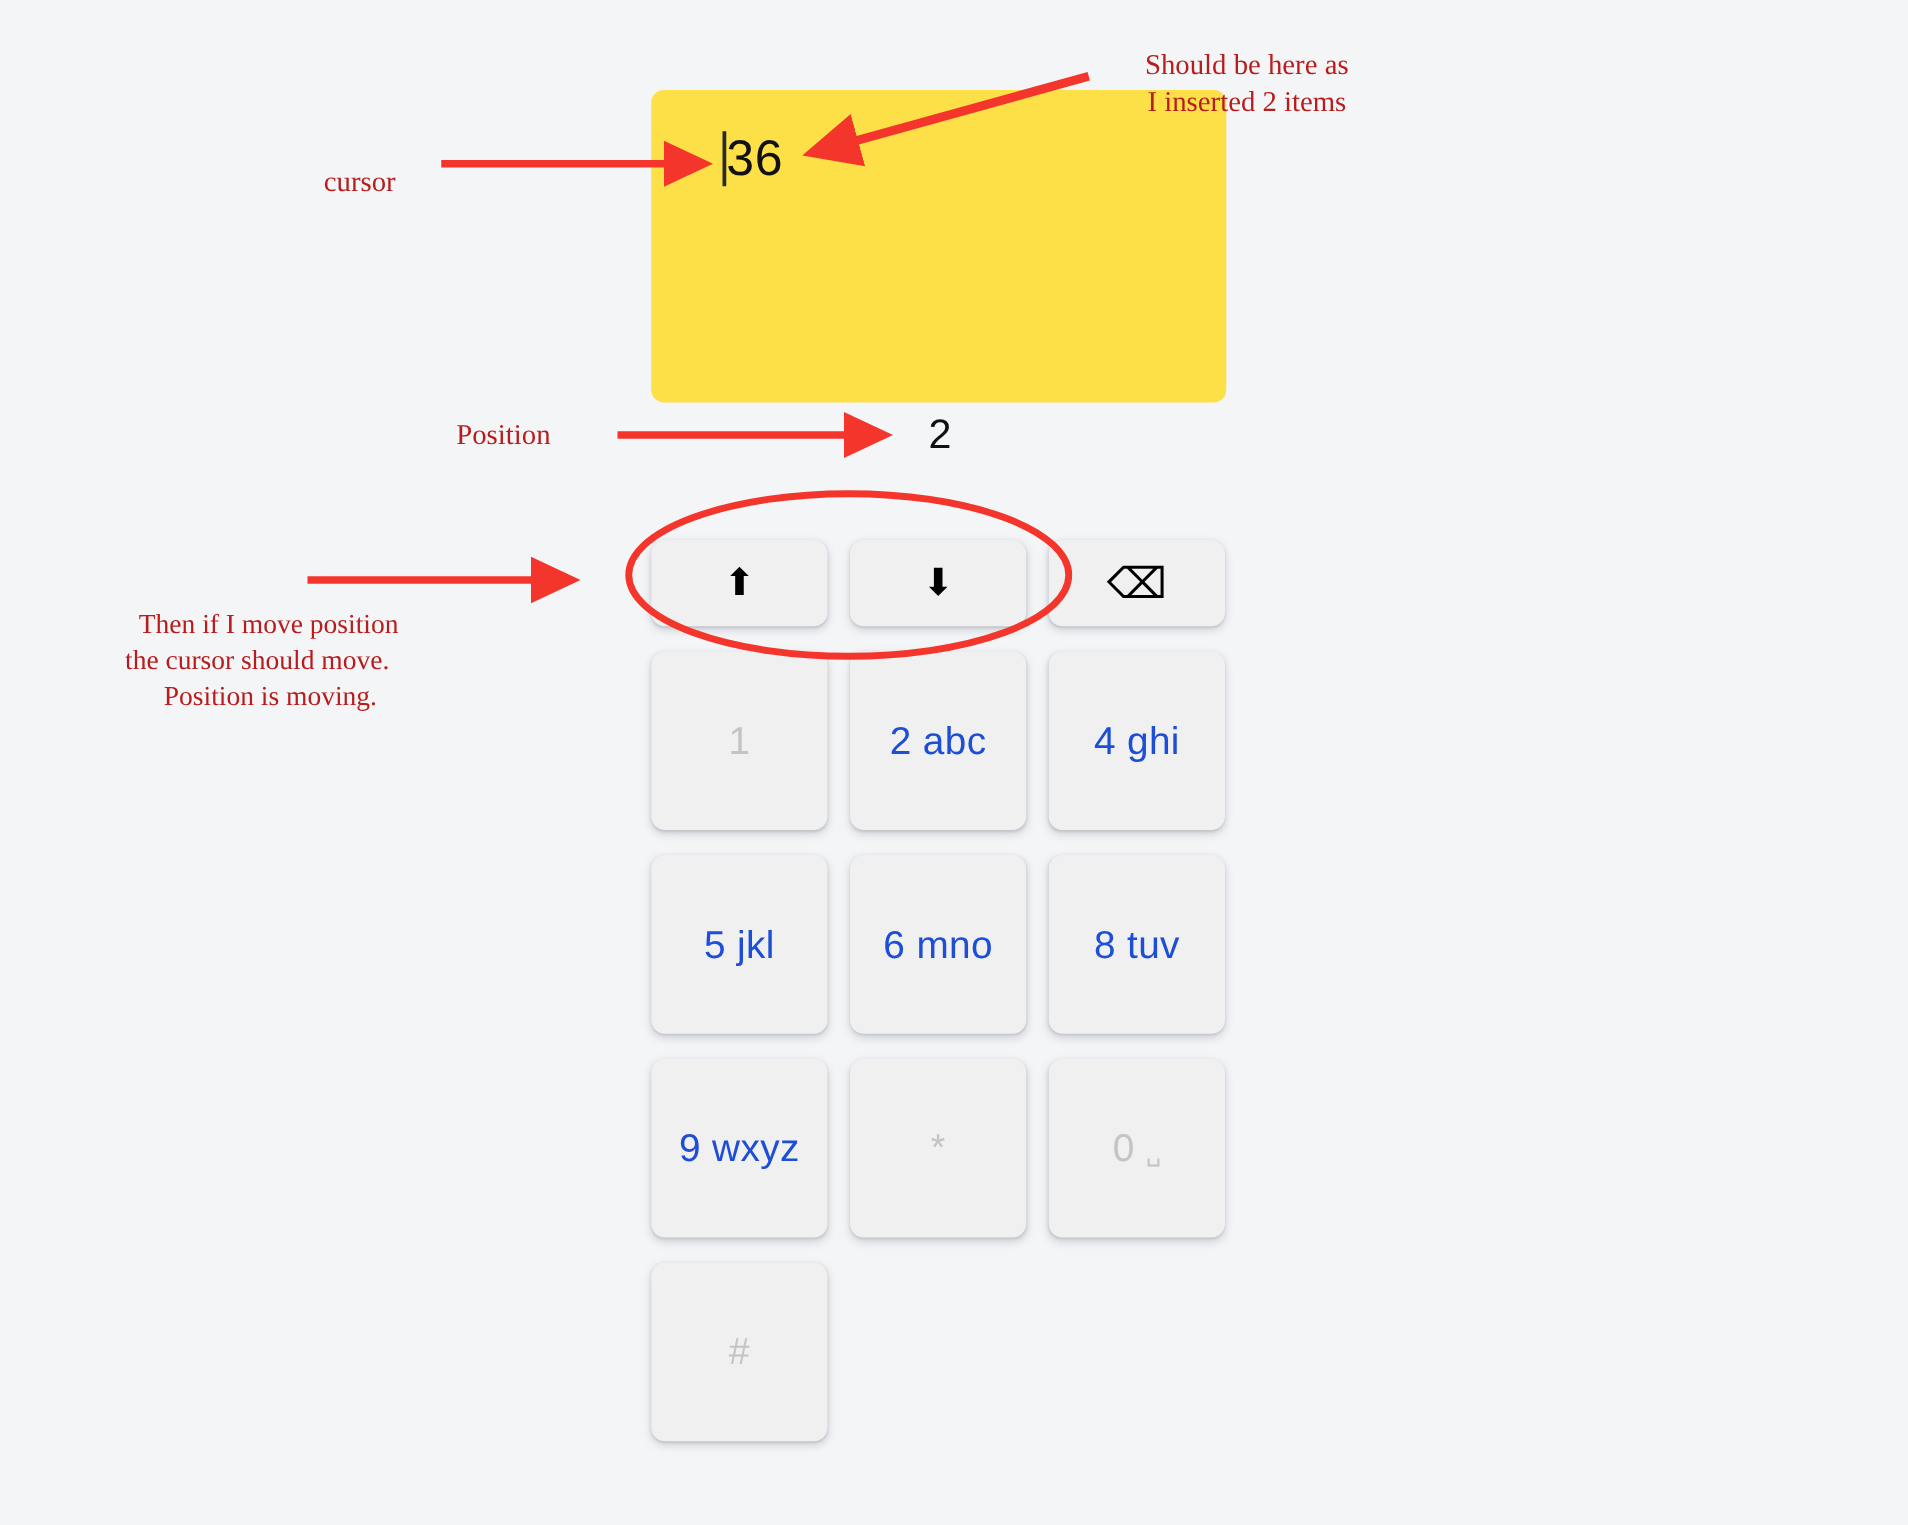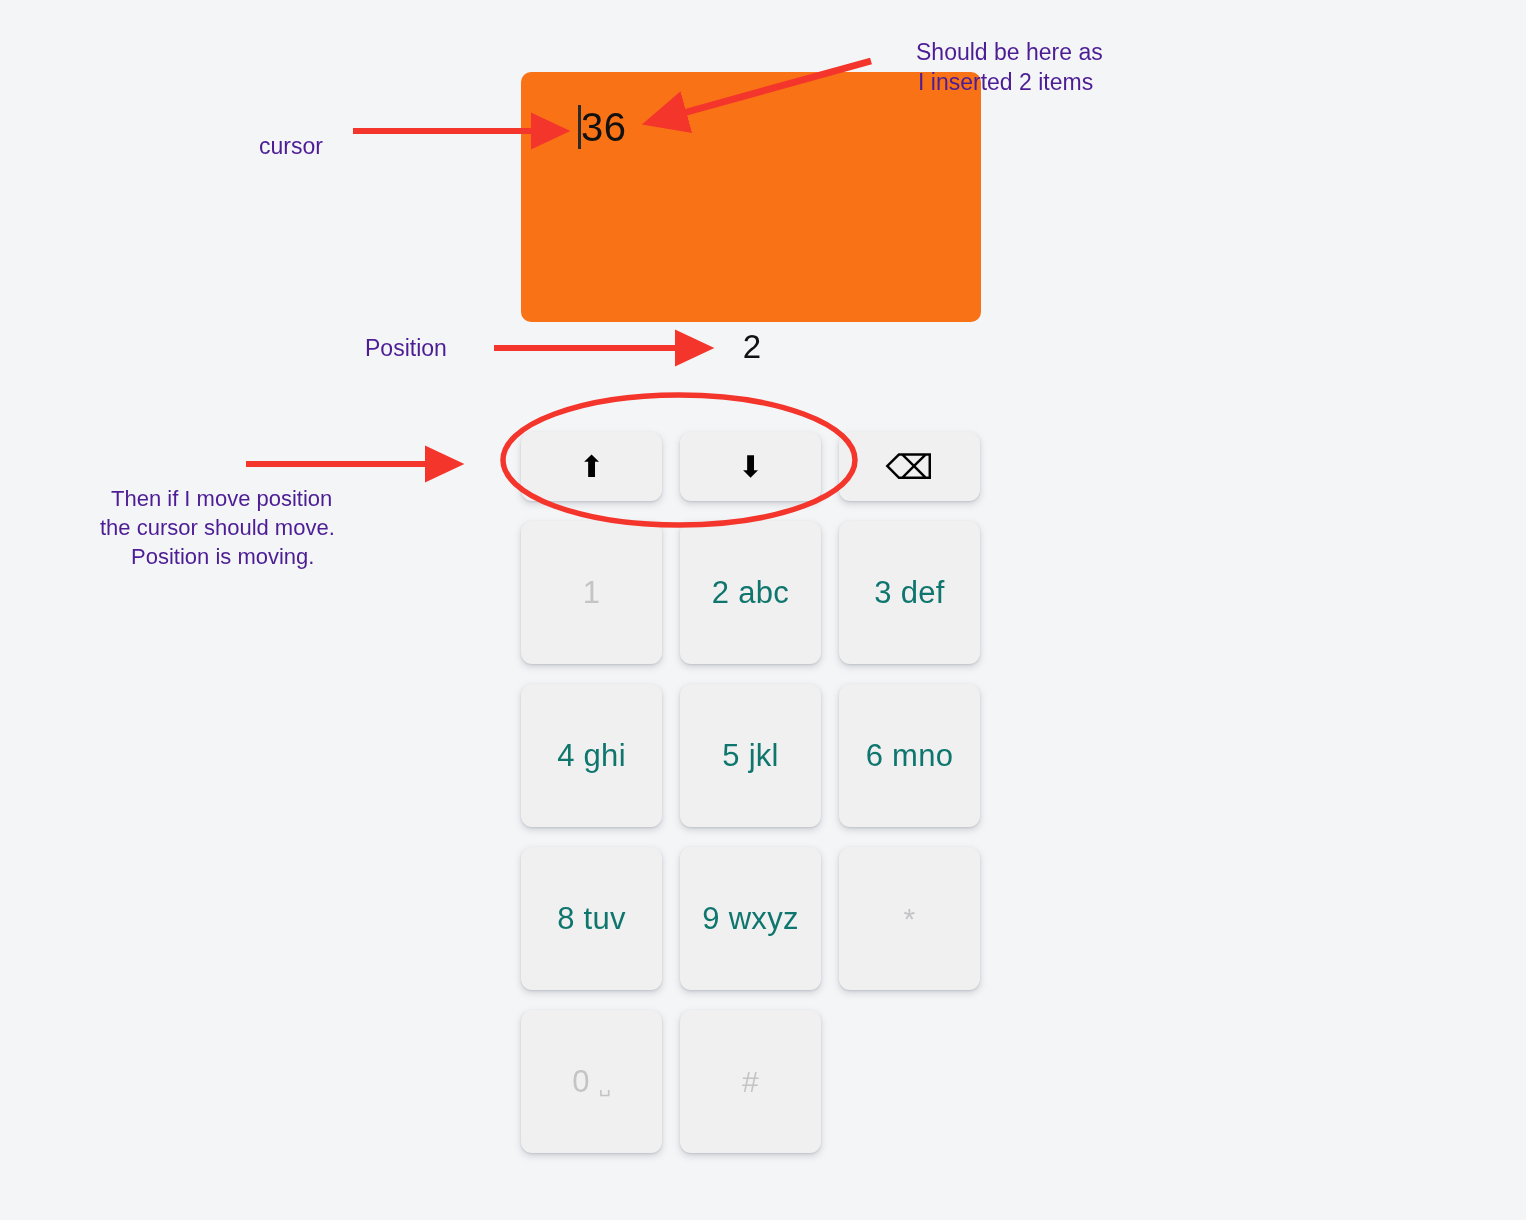--- a/index.html
+++ b/index.html
@@ -21,35 +21,35 @@
     position: absolute;
     left: 0; top: 0;
     width: 1526px;
     height: 1220px;
     pointer-events: none;
     z-index: 40;
   }
 
   .anno-text {
     position: absolute;
-    color: #4c1d95;
-    font-family: Liberation Sans, sans-serif;
+    color: #b91c1c;
+    font-family: Liberation Serif, serif;
     white-space: pre;
     line-height: 1.22;
     z-index: 45;
   }
 
   
   .field-card {
     position: absolute;
     left: 521px;
     top: 72px;
     width: 460px;
     height: 250px;
-    background: #f97316;
+    background: #fde047;
     border-radius: 10px;
     z-index: 5;
   }
   .field-line {
     position: absolute;
     left: 57px;
     top: 32px;
     display: flex;
     align-items: center;
     height: 46px;
@@ -100,21 +100,21 @@
     align-items: center;
     justify-content: center;
     box-shadow: 0 3px 7px rgba(120,125,135,0.30),
                 0 1px 2px rgba(120,125,135,0.22);
     user-select: none;
   }
   .key.fn { height: 69px; }
   .key.num { height: 143px; }
   .key-label {
     font-size: 31px;
-    color: #0f766e;
+    color: #1d4ed8;
     letter-spacing: 0.3px;
     line-height: 1;
   }
   .key-label.dim { color: #c3c4c6; }
   .key-label.sym { font-size: 30px; color: #c3c4c6; }
   .key-glyph {
     font-size: 30px;
     color: #000;
     line-height: 1;
   }
@@ -150,23 +150,20 @@
   <div class="key fn">
     <span class="key-glyph bksp">⌫</span>
   </div>
 
   <div class="key num">
     <span class="key-label dim">1</span>
   </div>
   <div class="key num">
     <span class="key-label">2 abc</span>
   </div>
-  <div class="key num">
-    <span class="key-label">3 def</span>
-  </div>
 
   <div class="key num">
     <span class="key-label">4 ghi</span>
   </div>
   <div class="key num">
     <span class="key-label">5 jkl</span>
   </div>
   <div class="key num">
     <span class="key-label">6 mno</span>
   </div>

